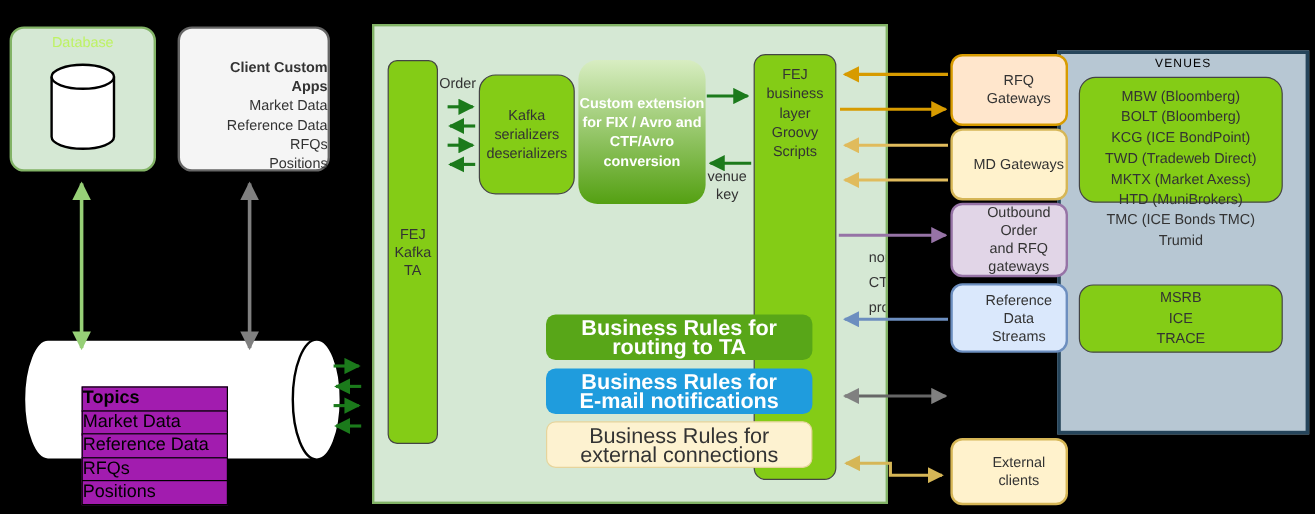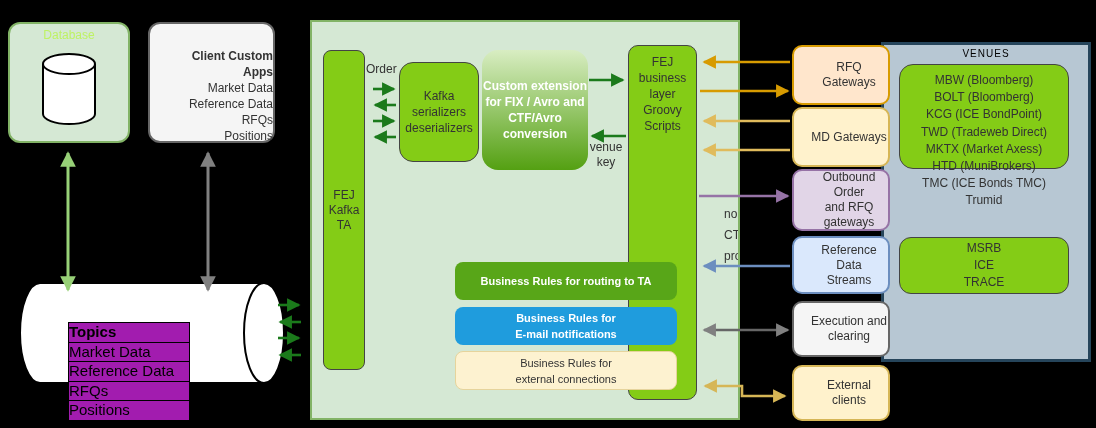--- a/index.html
+++ b/index.html
@@ -23,21 +23,21 @@
   .fej-container{left:310px;top:20px;width:430px;height:400px;background:#d5e8d4;border:2px solid #82b366;overflow:hidden;z-index:1;}
   .whitebox{background:#84cc16;border:1.5px solid #444;z-index:2;font-size:12px;color:#333;}
   .kafka-ta{left:323px;top:50px;width:42px;height:320px;border-radius:8px;line-height:15px;}
   .avro{left:366px;top:62px;width:34px;font-size:12px;color:#333;z-index:2;}
   .serializers{left:399px;top:62px;width:80px;height:100px;border-radius:14px;line-height:16px;}
   .custom-ext{left:482px;top:50px;width:106px;height:120px;border-radius:16px;z-index:2;
               background:linear-gradient(#d8edc2,#54a012);color:#fff;font-weight:bold;font-size:12px;line-height:16px;}
   .venue-key{left:589px;top:92px;width:34px;text-align:center;font-size:12px;line-height:15px;z-index:2;color:#333;margin-top:48px;}
   .biz-layer{left:628px;top:45px;width:69px;height:355px;border-radius:10px;align-items:flex-start;padding-top:8px;line-height:16px;}
   .nonctf{left:412px;top:182px;width:80px;font-size:12px;line-height:21px;color:#333;text-align:left;}
-  .rule{left:455px;width:222px;border-radius:8px;z-index:3;font-size:11px;line-height:16px;}
+  .rule{left:455px;width:222px;border-radius:8px;z-index:3;font-size:18px;line-height:16px;}
   .rule-green{top:262px;height:38px;background:#58a618;color:#fff;font-weight:bold;}
   .rule-blue{top:307px;height:38px;background:#1f9cdd;color:#fff;font-weight:bold;}
   .rule-cream{top:351px;height:39px;background:#fdf2d0;border:1.5px solid #e6d49c;color:#333;}
   
   .gw{left:792px;width:98px;border-radius:10px;font-size:12px;line-height:15px;z-index:3;color:#333;padding-left:16px;}
   .gw-rfq{top:45px;height:60px;background:#ffe6cc;border:2px solid #d79b00;}
   .gw-md{top:107px;height:60px;background:#fff2cc;border:2px solid #d6b656;text-align:right;}
   .gw-out{top:169px;height:62px;background:#e1d5e7;border:2px solid #9673a6;}
   .gw-ref{top:236px;height:58px;background:#dae8fc;border:2px solid #6c8ebf;}
   .gw-exe{top:301px;height:56px;background:#f5f5f5;border:2px solid #666;}
@@ -128,22 +128,20 @@
 ICE
 TRACE</div>
 
   <div class="abs center gw gw-rfq">RFQ Gateways</div>
   <div class="abs center gw gw-md">MD Gateways</div>
   <div class="abs center gw gw-out pre">Outbound Order
 and RFQ
 gateways</div>
   <div class="abs center gw gw-ref pre">Reference Data
 Streams</div>
-  <div class="abs center gw gw-exe pre">Execution and
-clearing</div>
   <div class="abs center gw gw-ext">External clients</div>
 
   <svg id="arrows" width="1096" height="428" viewBox="0 0 1096 428">
     <defs>
       <marker id="m-dg" markerWidth="5.2" markerHeight="5.2" refX="4.6" refY="2.6" orient="auto-start-reverse">
           <path d="M0,0 L5.2,2.6 L0,5.2 z" fill="#1b7a1b"></path>
         </marker>
       <marker id="m-lg" markerWidth="5.2" markerHeight="5.2" refX="4.6" refY="2.6" orient="auto-start-reverse">
           <path d="M0,0 L5.2,2.6 L0,5.2 z" fill="#97d077"></path>
         </marker>

